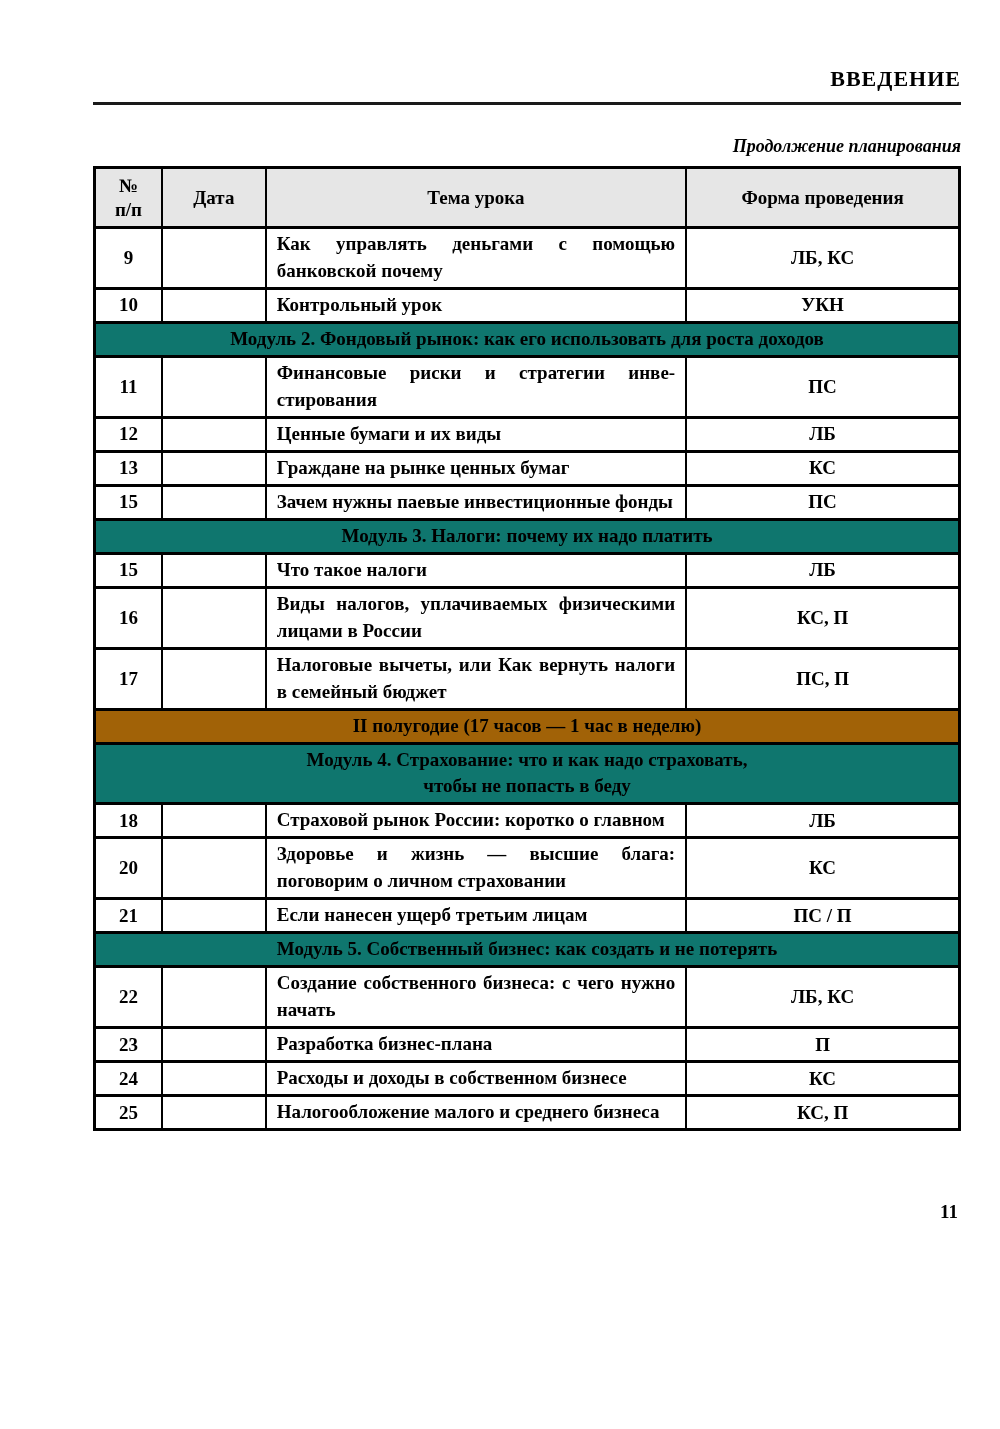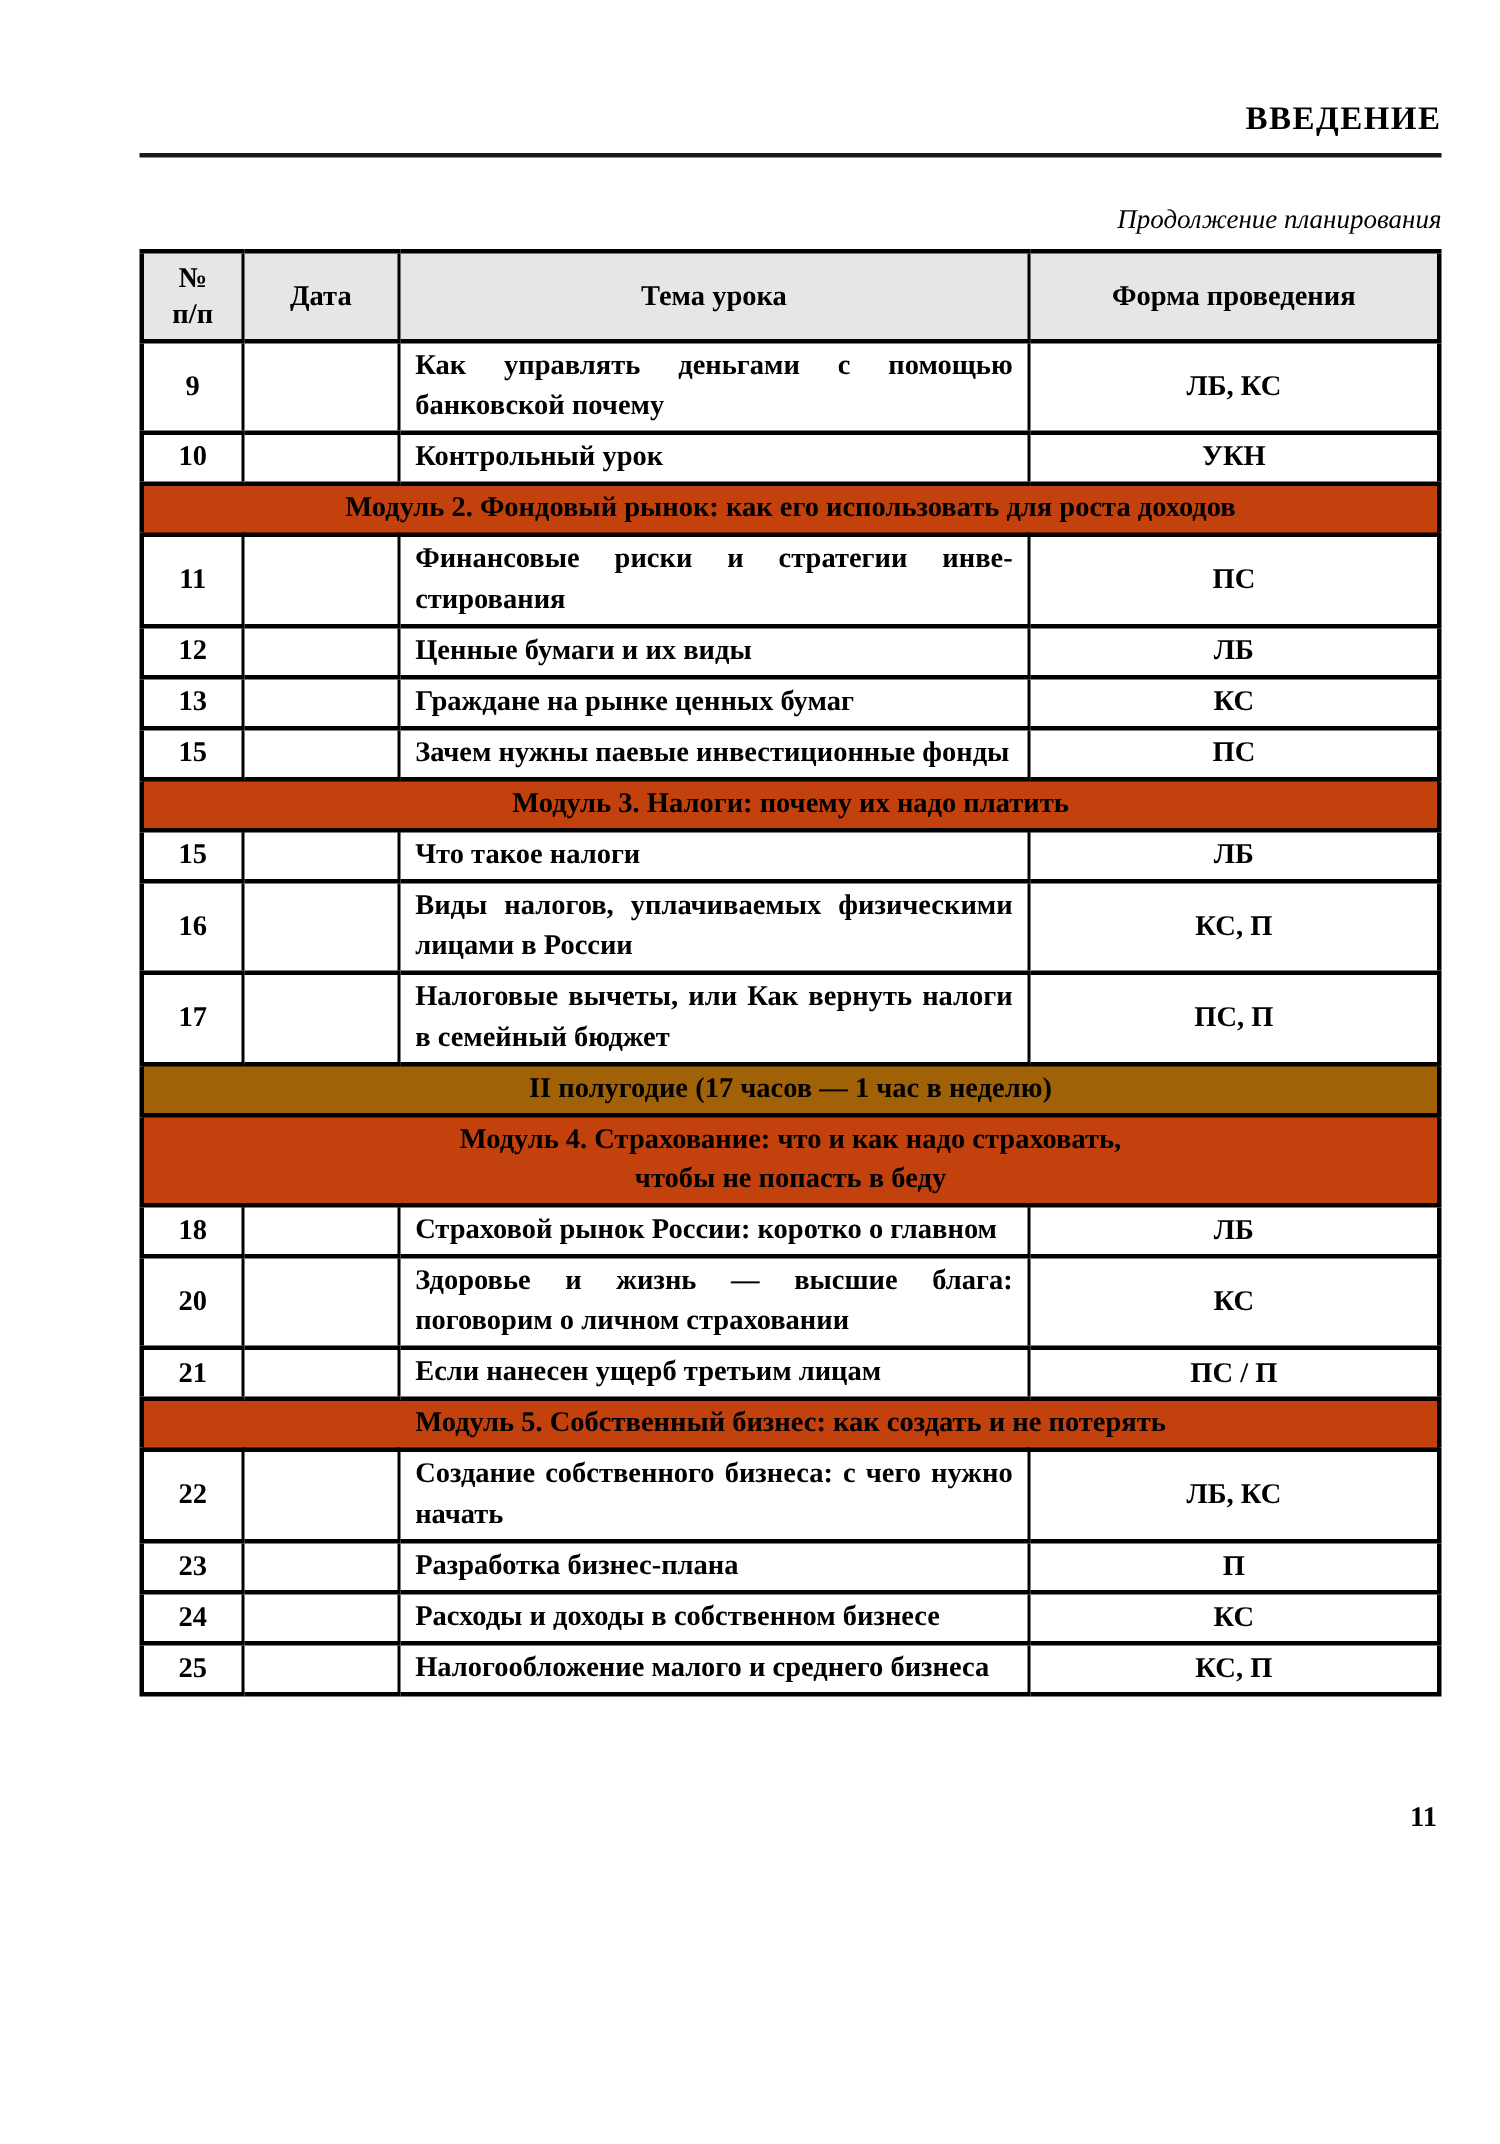--- a/index.html
+++ b/index.html
@@ -25,21 +25,21 @@
   }
   .header-rule {
     margin-top: 10px;
     height: 3px;
     background: #1a1a1a;
   }
   .table-caption {
     margin-top: 31px;
     text-align: right;
     font-style: italic;
-    font-weight: normal;
+    font-weight: bold;
     font-size: 18px;
   }
   table.planning {
     margin-top: 9px;
     width: 100%;
     border-collapse: collapse;
     table-layout: fixed;
     border: 3px solid #000;
     font-size: 19px;
     font-weight: bold;
@@ -73,21 +73,21 @@
     line-height: 1.42;
     hyphens: manual;
   }
   td.form { text-align: center; padding: 1px 20px; }
   td.module, td.section {
     text-align: center;
     padding: 2px 8px;
     line-height: 1.42;
     white-space: pre-line;
   }
-  td.module { background: #c2410c; }
+  td.module { background: #0f766e; }
   td.section { background: #a16207; }
   tr { height: 30px; }
   .page-number {
     margin-top: 70px;
     text-align: right;
     font-size: 19px;
     font-weight: bold;
     padding-right: 3px;
   }
 </style>

